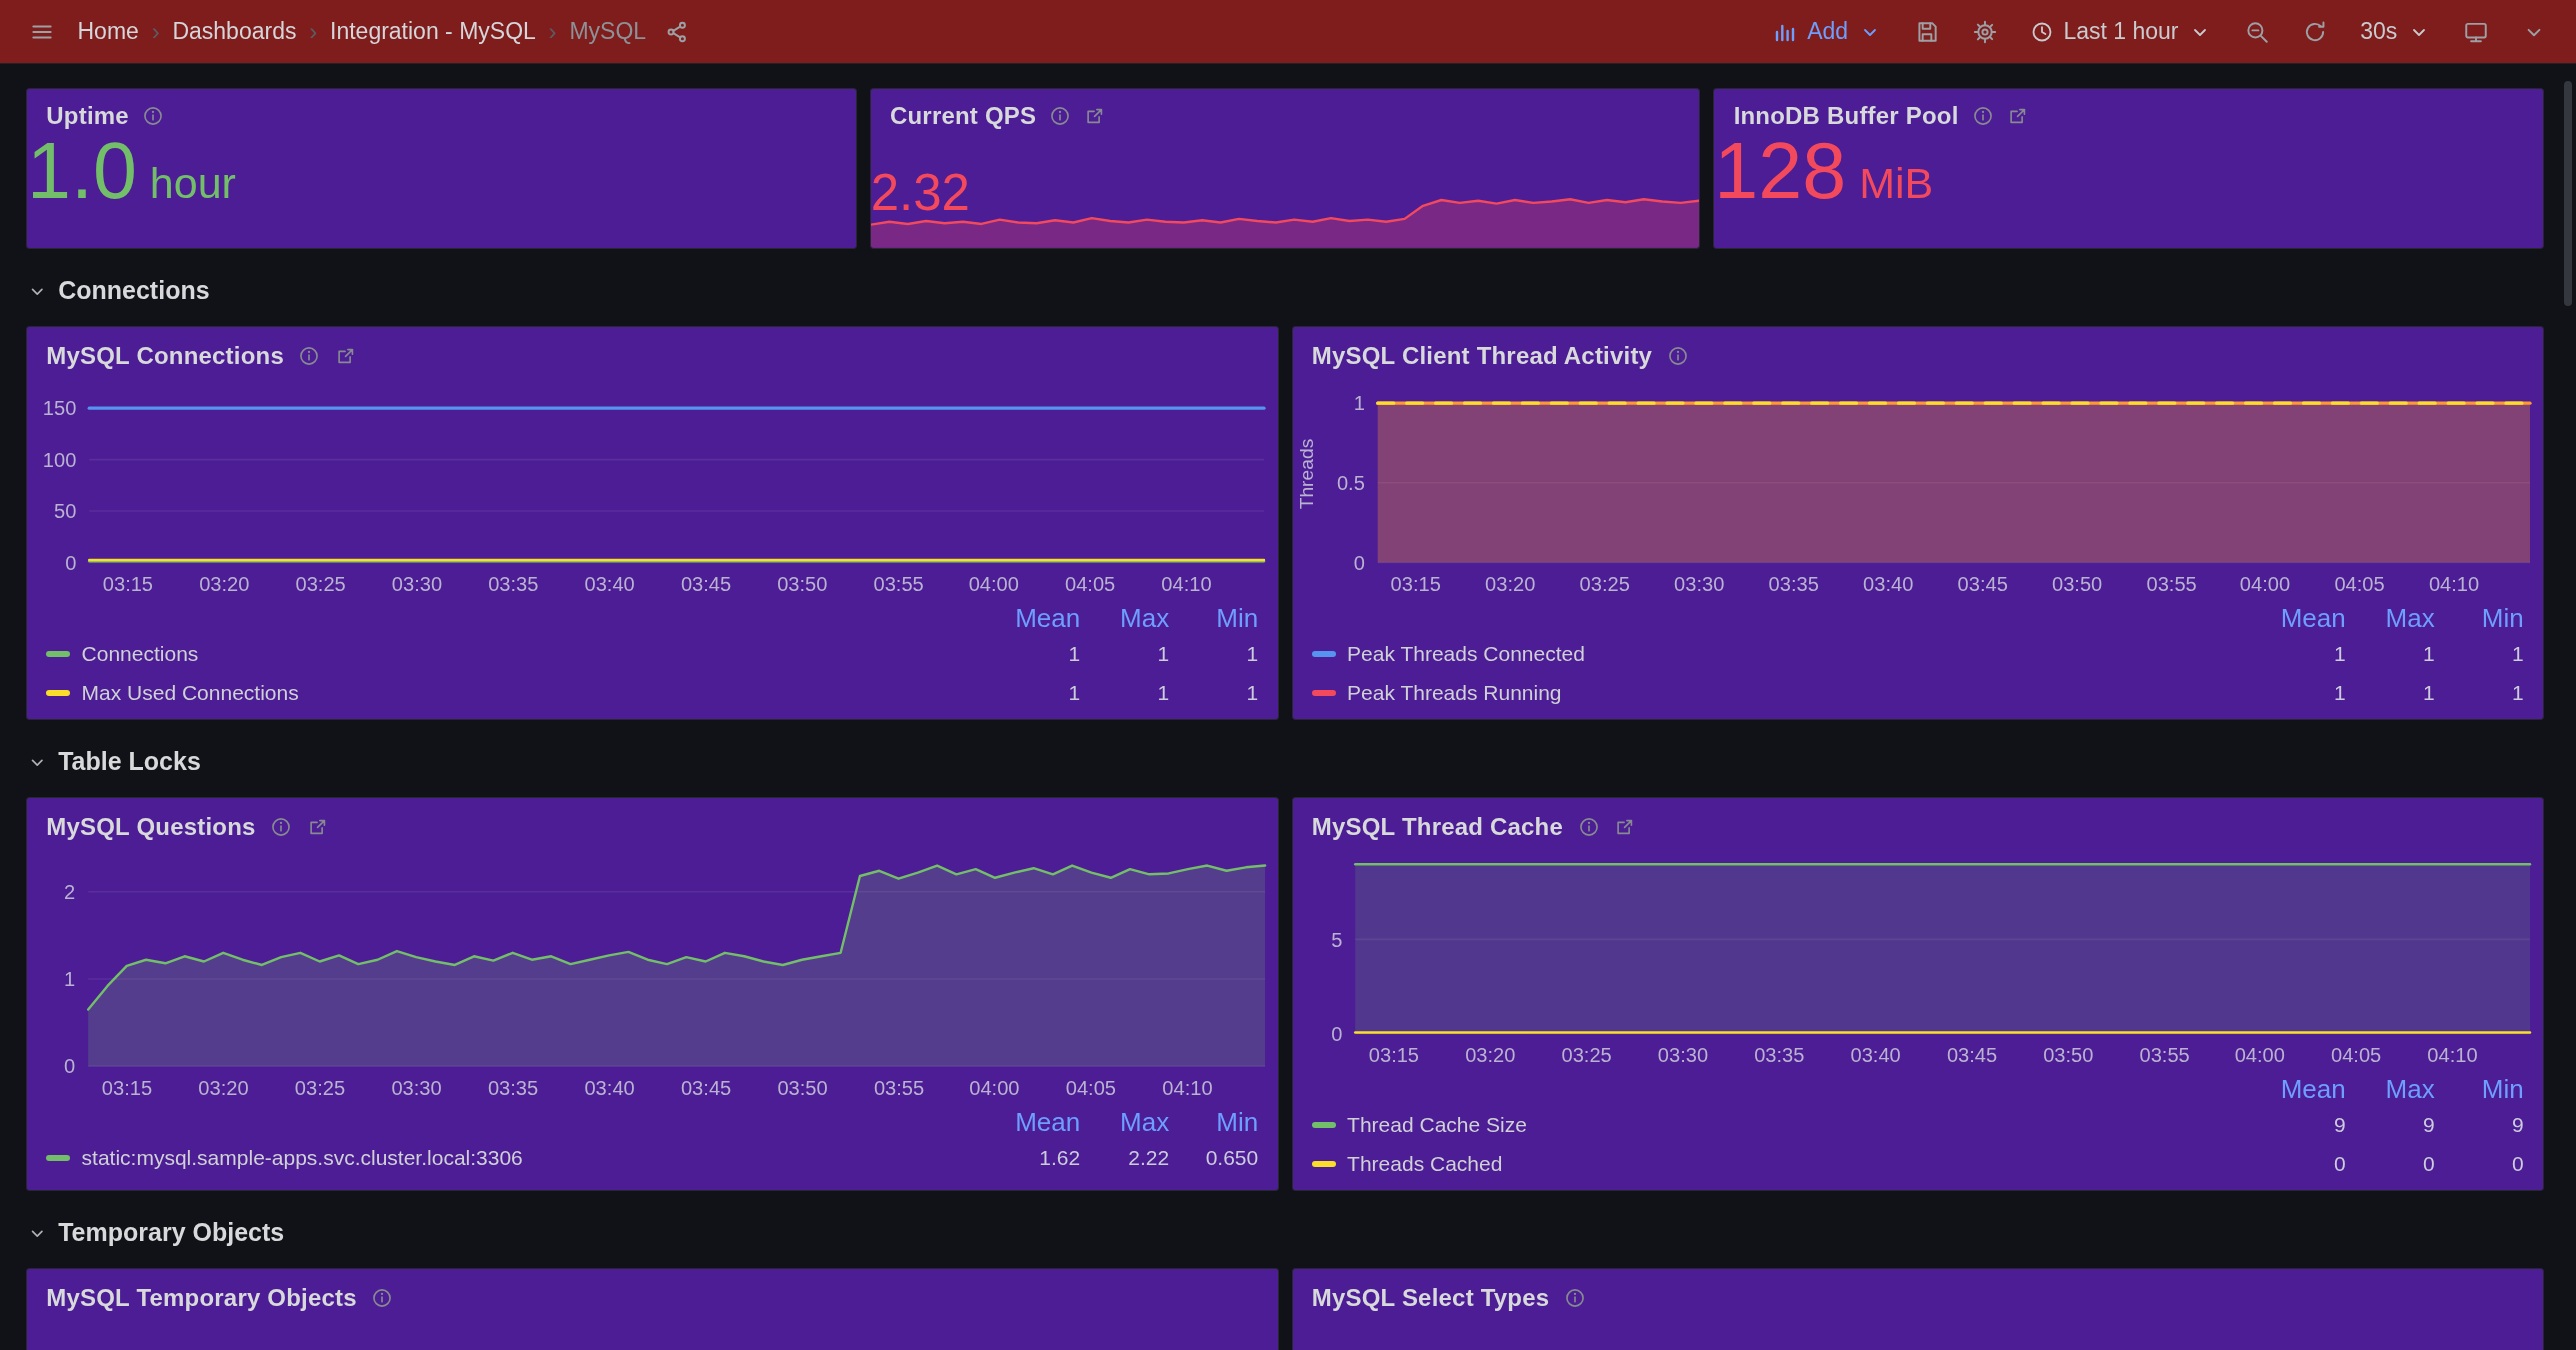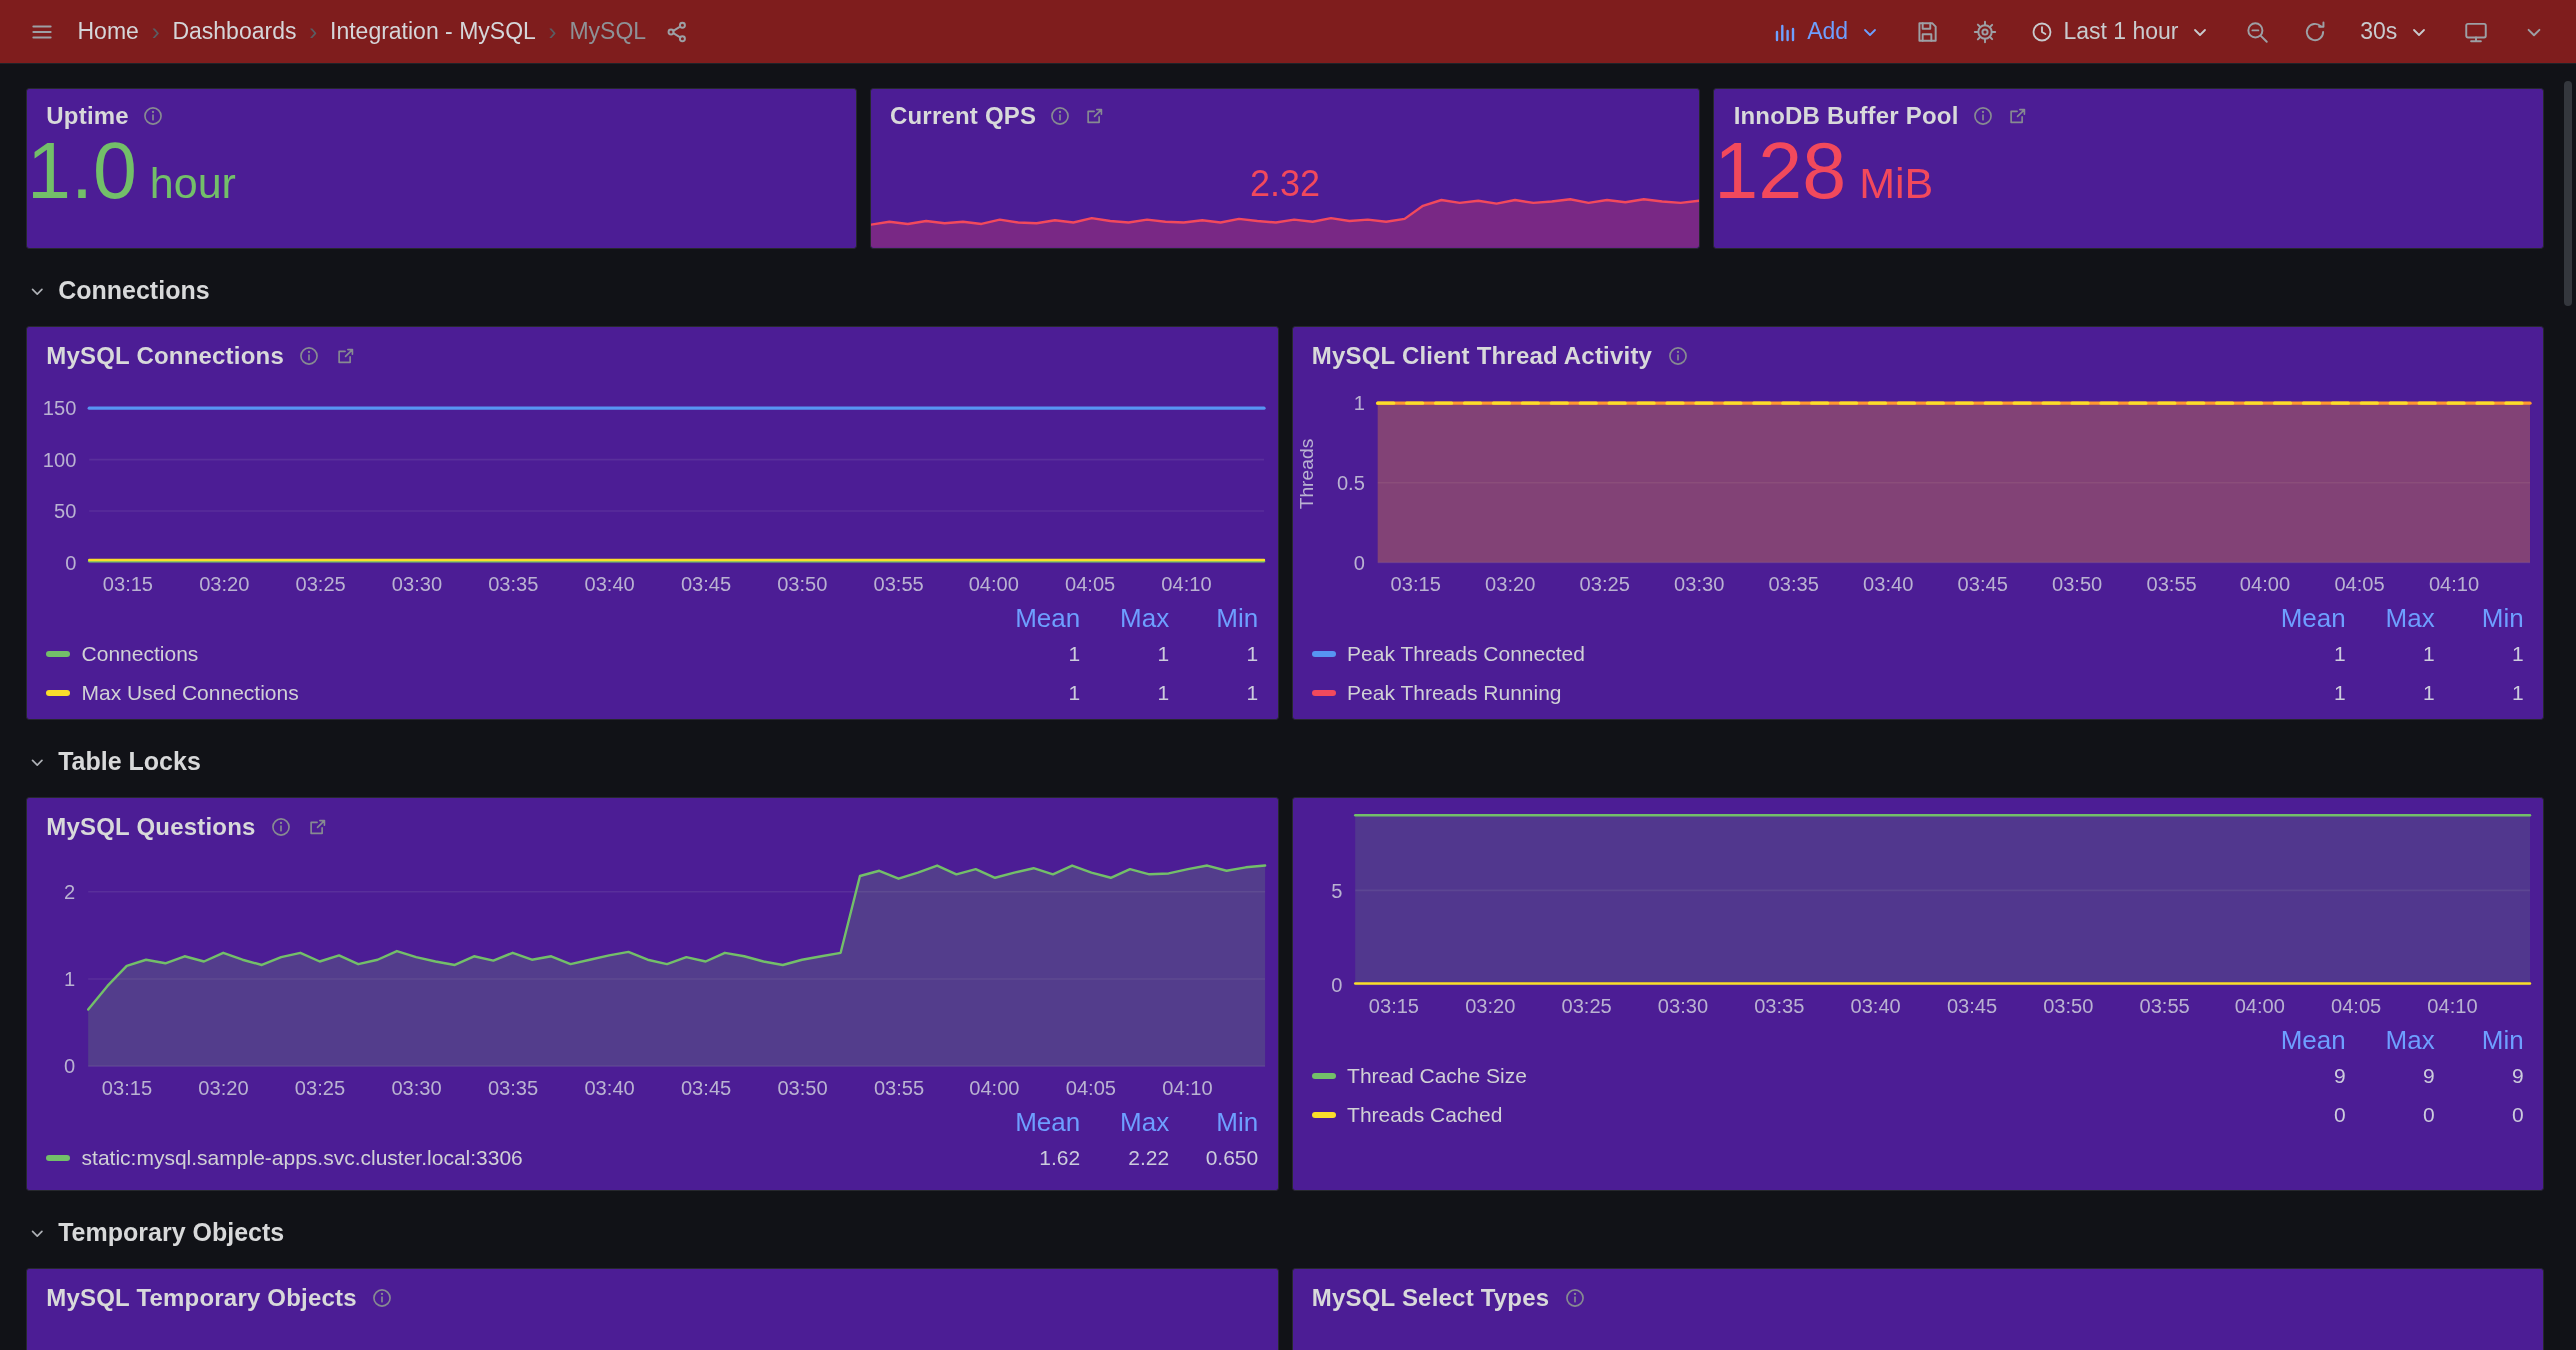--- a/index.html
+++ b/index.html
@@ -41,21 +41,21 @@
   .panel-header{display:flex;align-items:center;gap:14.5px;padding:14.5px 19.3px 6.4px;flex:0 0 auto}
   .panel-title{font-size:24px;font-weight:600;color:#d8d9da;letter-spacing:0.2px}
   .section{display:flex;align-items:center;gap:9.7px;margin:27px 0 21px;font-size:25px;font-weight:700;color:#d8d9da;cursor:pointer}
   .section .ic{width:22.5px;height:22.5px;color:#aeb1b6}
 
   
   .stat-header{position:absolute;top:13px;left:19.3px;display:flex;gap:13px;align-items:center;z-index:2}
   .stat-value{position:absolute;inset:0;display:flex;align-items:baseline;justify-content:flex-start;gap:13px;padding-top:42px}
   .big{font-size:79px;font-weight:500;line-height:1}
   .unit{font-size:43px;font-weight:500}
-  .qps-value{position:absolute;left:0;right:0;top:74px;text-align:center;font-size:36px;font-weight:500;z-index:2}
+  .qps-value{position:absolute;left:0;right:0;top:74px;text-align:left;font-size:51px;font-weight:500;z-index:2}
   .spark{position:absolute;left:0.8px;right:0.8px;bottom:0;height:76px;overflow:hidden;border-radius:0 0 3.2px 3.2px}
 
   
   .chart{width:100%;flex:0 0 auto}
   .chart.h280{height:225px}
   .chart.h320{height:258px}
   svg text{font-family:"Liberation Sans",sans-serif}
   .legend{padding:1.6px 19.3px 8px}
   .lhead,.lrow{display:grid;grid-template-columns:1fr 89px 89px 89px;align-items:center}
   .lhead{height:32px;color:#6e9fff;font-size:26px;font-weight:500}
@@ -407,20 +407,31 @@
             <span>static:mysql.sample-apps.svc.cluster.local:3306</span>
           </span>
           <span class="lval">1.62</span>
           <span class="lval">2.22</span>
           <span class="lval">0.650</span>
         </div>
       </div>
     </section>
 
     <section class="panel">
+      <header class="panel-header">
+        <span class="panel-title">MySQL Thread Cache</span>
+        <span class="ic-s"><svg viewBox="0 0 24 24">
+              <circle cx="12" cy="12" r="8.8"></circle>
+              <path d="M12 11v5.2"></path>
+              <circle cx="12" cy="7.6" r="1.25" fill="currentColor" stroke="none"></circle>
+            </svg></span>
+        <span class="ic-s"><svg viewBox="0 0 24 24">
+              <path d="M14 5h5v5M19 5l-7.5 7.5M16.5 13v6h-12V7H11"></path>
+            </svg></span>
+      </header>
       <div class="chart h280"><svg width="1251" height="225" viewBox="0 0 1554 280">
             <line x1="76" y1="232.0" x2="1538" y2="232.0" stroke="rgba(204,204,220,0.10)" stroke-width="2"></line>
             <text x="60" y="241.0" text-anchor="end" fill="rgba(204,204,220,0.85)" font-size="25">0</text>
             <line x1="76" y1="115.0" x2="1538" y2="115.0" stroke="rgba(204,204,220,0.10)" stroke-width="2"></line>
             <text x="60" y="124.0" text-anchor="end" fill="rgba(204,204,220,0.85)" font-size="25">5</text>
             <text x="124.2" y="268" text-anchor="middle" fill="rgba(204,204,220,0.85)" font-size="25">03:15</text>
             <text x="244.1" y="268" text-anchor="middle" fill="rgba(204,204,220,0.85)" font-size="25">03:20</text>
             <text x="364.0" y="268" text-anchor="middle" fill="rgba(204,204,220,0.85)" font-size="25">03:25</text>
             <text x="483.9" y="268" text-anchor="middle" fill="rgba(204,204,220,0.85)" font-size="25">03:30</text>
             <text x="603.8" y="268" text-anchor="middle" fill="rgba(204,204,220,0.85)" font-size="25">03:35</text>

